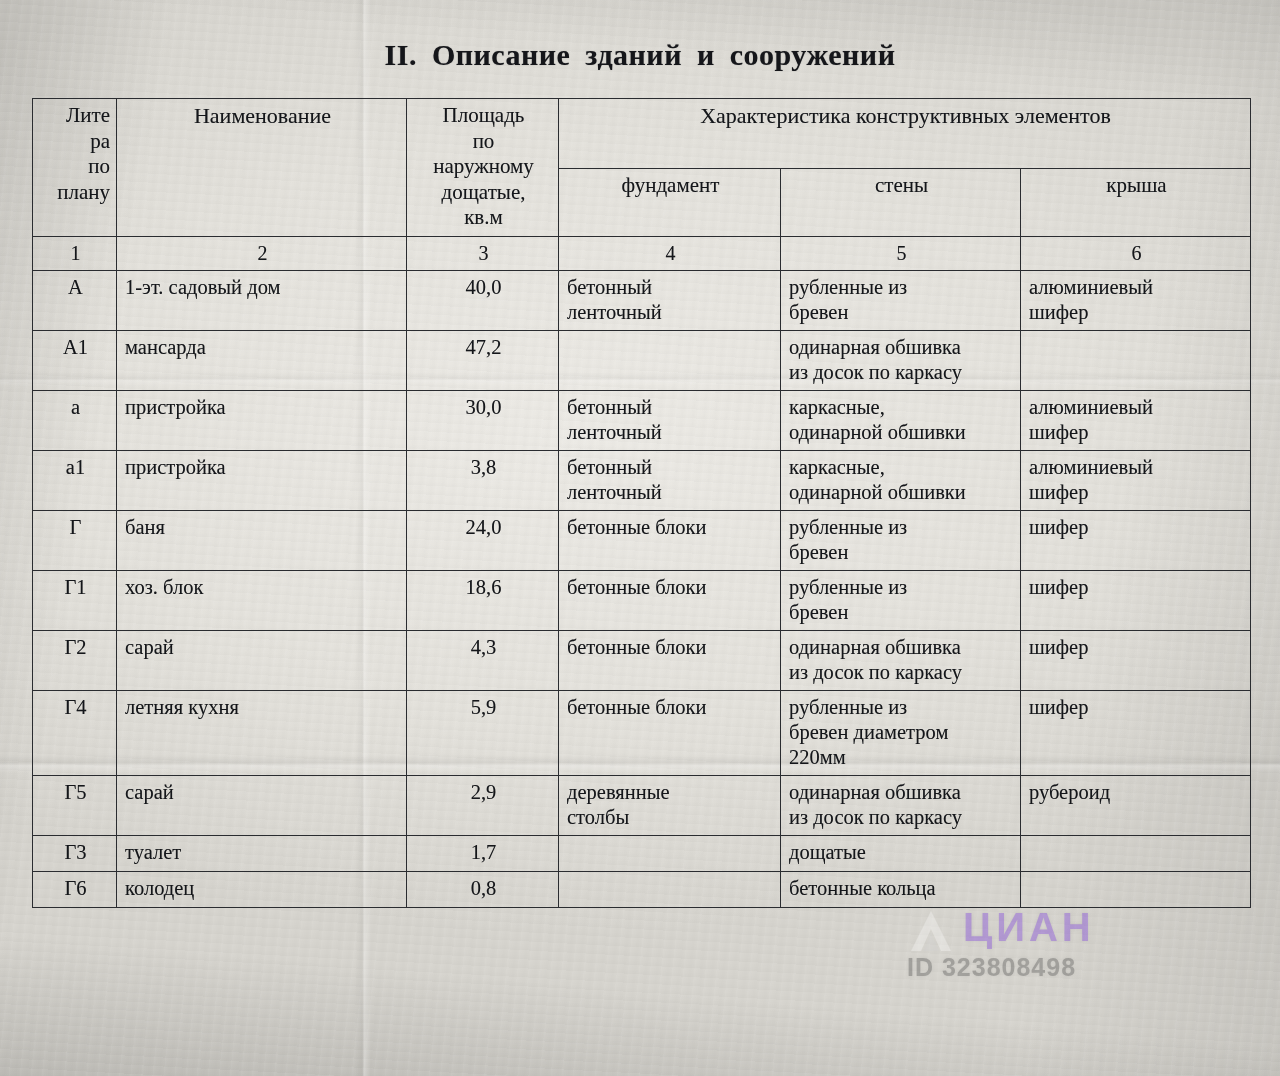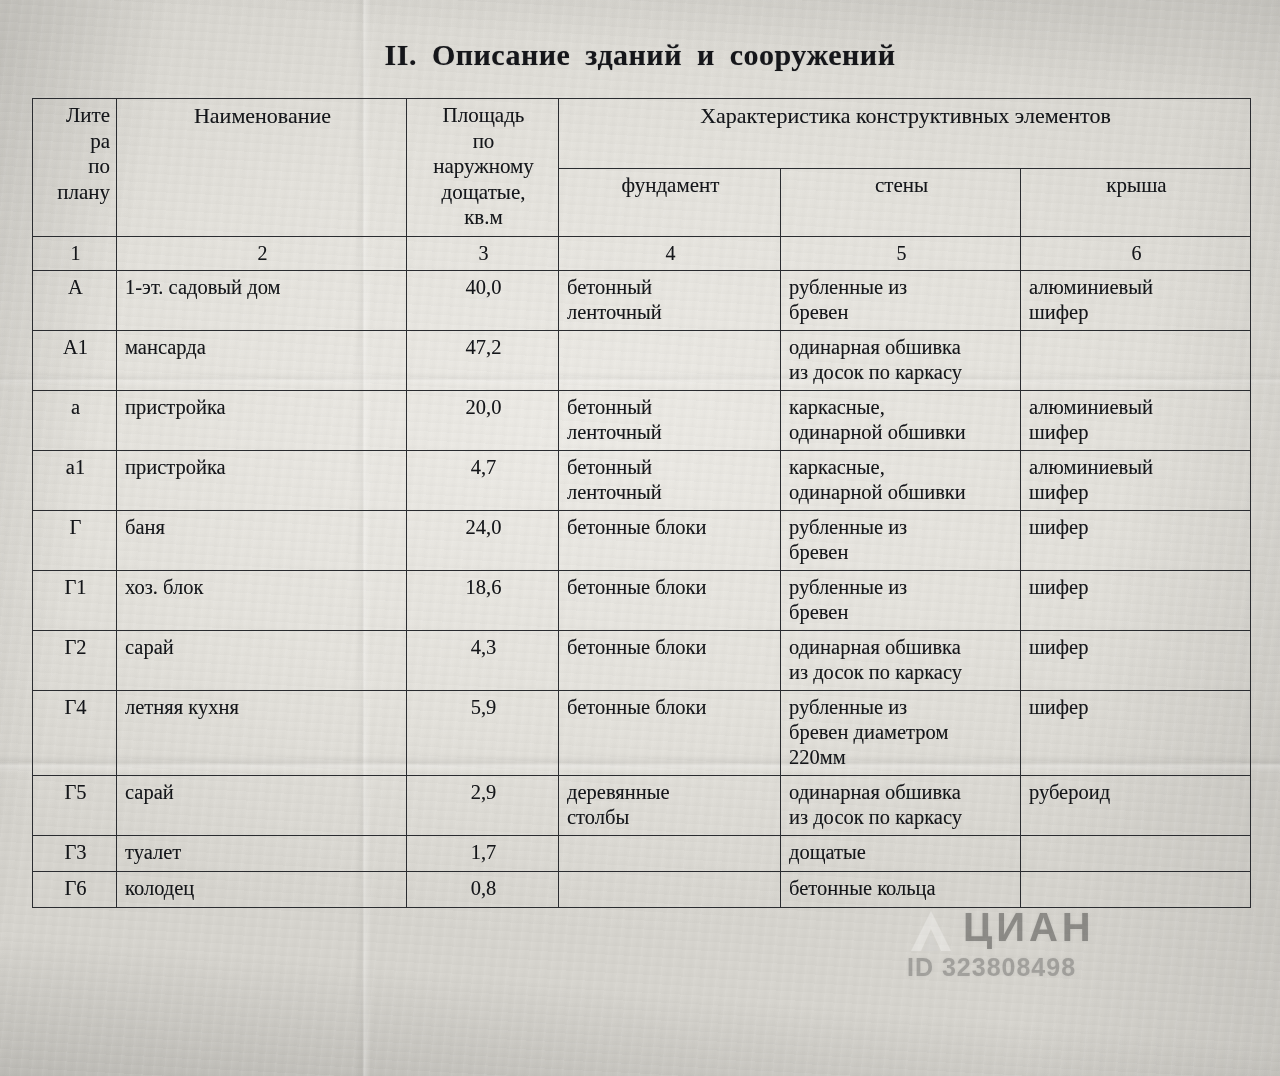--- a/index.html
+++ b/index.html
@@ -153,21 +153,21 @@
     position: absolute;
     left: 0; top: 2px;
     width: 52px; height: 52px;
   }
   #wm-text {
     position: absolute;
     left: 58px; top: 0px;
     font-family: "Liberation Sans", sans-serif;
     font-size: 40px;
     font-weight: bold;
-    color: #000000;
+    color: #6d28d9;
     letter-spacing: 4px;
     text-shadow: 0 0 3px rgba(120,120,120,0.5);
   }
   #wm-id {
     position: absolute;
     left: 2px; top: 48px;
     font-family: "Liberation Sans", sans-serif;
     font-size: 25px;
     font-weight: bold;
     color: #404040;
@@ -239,32 +239,32 @@
       <td>мансарда</td>
       <td class="area">47,2</td>
       <td style="white-space:pre-line;"></td>
       <td style="white-space:pre-line;">одинарная обшивка
 из досок по каркасу</td>
       <td style="white-space:pre-line;"></td>
     </tr>
     <tr class="data-row">
       <td class="lit">а</td>
       <td>пристройка</td>
-      <td class="area">20,0</td>
+      <td class="area">30,0</td>
       <td style="white-space:pre-line;">бетонный
 ленточный</td>
       <td style="white-space:pre-line;">каркасные,
 одинарной обшивки</td>
       <td style="white-space:pre-line;">алюминиевый
 шифер</td>
     </tr>
     <tr class="data-row">
       <td class="lit">а1</td>
       <td>пристройка</td>
-      <td class="area">4,7</td>
+      <td class="area">3,8</td>
       <td style="white-space:pre-line;">бетонный
 ленточный</td>
       <td style="white-space:pre-line;">каркасные,
 одинарной обшивки</td>
       <td style="white-space:pre-line;">алюминиевый
 шифер</td>
     </tr>
     <tr class="data-row">
       <td class="lit">Г</td>
       <td>баня</td>

